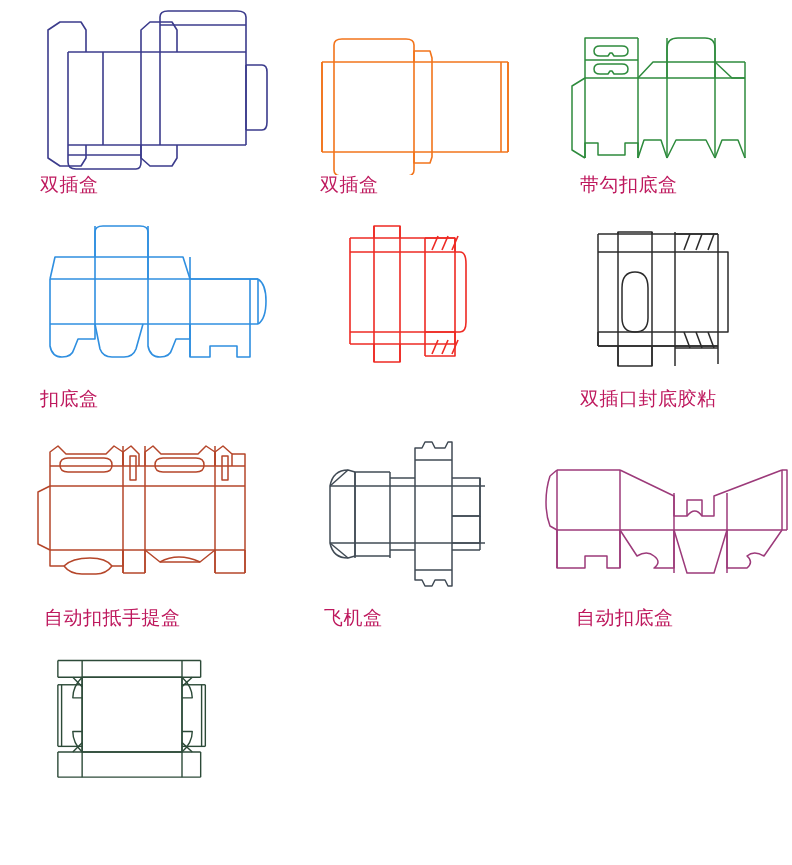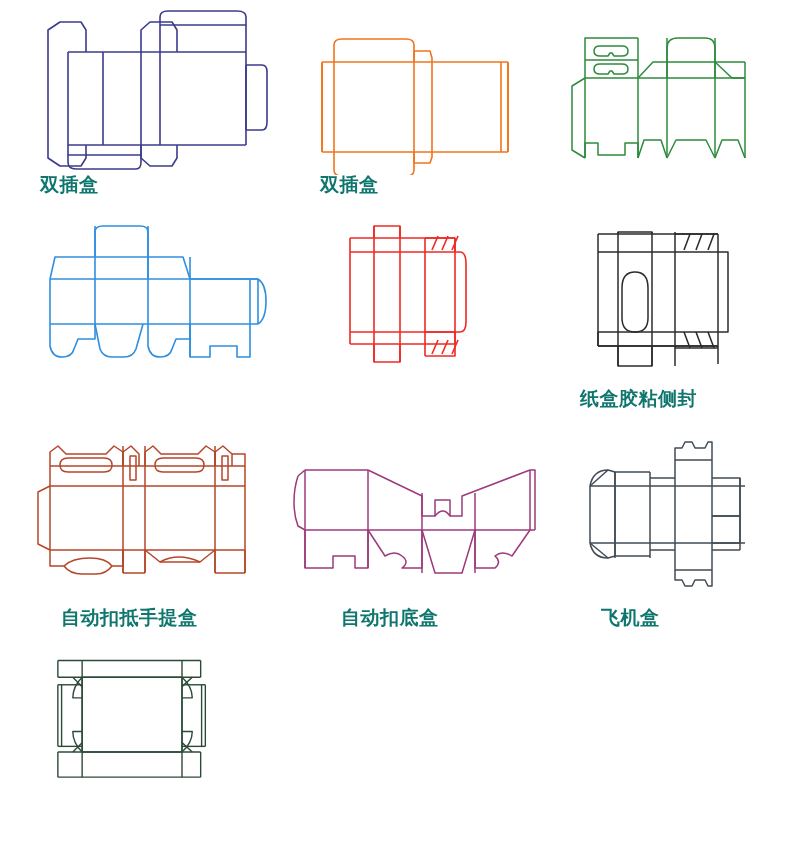--- a/index.html
+++ b/index.html
@@ -31,30 +31,30 @@
   .cell.c0 { width: 280px; }
   .cell.c1 { width: 260px; }
   .cell.c2 { width: 252px; }
   .figure {
     display: block;
     width: 100%;
   }
   .caption {
     font-family: "DejaVu Sans", "Liberation Sans", sans-serif;
     font-size: 19px;
-    font-weight: 700;
-    color: #0f766e;
+    font-weight: 400;
+    color: #be185d;
     letter-spacing: 0.5px;
     line-height: 1;
     white-space: nowrap;
   }
   .cap-wrap {
     padding-left: 40px;
   }
-  .cap-wrap.r3 { padding-left: 61px; }
+  .cap-wrap.r3 { padding-left: 44px; }
   svg { display: block; }
 </style>
 </head>
 <body>
 
 <div id="gallery">
 
   <div class="row">
 
     <div class="cell c0">
@@ -155,20 +155,23 @@
           <path d="M175 62 L192 78 H205"></path>
           <path d="M175 62 H205"></path>
           <path d="M205 62 V78"></path>
 
           <path d="M45 158 V143 H58 V155 H85 V143 H98 V158"></path>
           <path d="M98 158 L104 140 H121 L127 158"></path>
           <path d="M127 158 L136 140 H166 L175 158"></path>
           <path d="M175 158 L182 140 H198 L205 158"></path>
         </g>
       </svg>
+      <div class="cap-wrap">
+        <div class="caption">带勾扣底盒</div>
+      </div>
     </div>
   </div>
 
   <div class="row">
 
     <div class="cell c0">
       <svg class="figure" viewBox="0 0 280 195" width="280" height="195">
         <g fill="none" stroke="#2f8fe0" stroke-width="1.6" stroke-linejoin="round">
 
           <path d="M50 85 H258"></path>
@@ -191,20 +194,23 @@
           <path d="M190 85 H258"></path>
           <path d="M258 85 Q266 90 266 107 Q266 125 258 130"></path>
           <path d="M258 85 V130"></path>
 
           <path d="M50 130 V152 Q52 163 62 163 Q72 163 74 155 L78 145 H95 V130"></path>
           <path d="M95 130 L100 155 Q103 163 112 163 H124 Q133 163 136 155 L143 130"></path>
           <path d="M148 130 V152 Q150 163 160 163 Q170 163 172 155 L176 145 H190 V130"></path>
           <path d="M190 130 V163 H210 V152 H237 V163 H250 V130"></path>
         </g>
       </svg>
+      <div class="cap-wrap">
+        <div class="caption">扣底盒</div>
+      </div>
     </div>
 
     <div class="cell c1">
       <svg class="figure" viewBox="0 0 260 195" width="260" height="195">
         <g fill="none" stroke="#ee2a23" stroke-width="1.6" stroke-linejoin="round">
 
           <path d="M70 58 H175"></path>
           <path d="M70 58 V150"></path>
           <path d="M70 150 H175"></path>
           <path d="M175 58 V150"></path>
@@ -271,21 +277,21 @@
 
           <path d="M144 138 L150 154"></path>
           <path d="M156 138 L162 154"></path>
           <path d="M168 138 L174 154"></path>
           <path d="M135 154 H178"></path>
 
           <path d="M178 58 H188 V138 H178"></path>
         </g>
       </svg>
       <div class="cap-wrap">
-        <div class="caption">纸盒胶粘侧封</div>
+        <div class="caption">双插口封底胶粘</div>
       </div>
     </div>
   </div>
 
   <div class="row">
 
     <div class="cell c0">
       <svg class="figure" viewBox="0 0 280 200" width="280" height="200">
         <g fill="none" stroke="#b5462a" stroke-width="1.5" stroke-linejoin="round">
 
@@ -324,51 +330,20 @@
           <path d="M123 165 H145"></path>
           <path d="M215 165 H245"></path>
           <path d="M245 142 V165"></path>
         </g>
       </svg>
       <div class="cap-wrap r3">
         <div class="caption">自动扣抵手提盒</div>
       </div>
     </div>
 
-    <div class="cell c1">
-      <svg class="figure" viewBox="0 0 260 200" width="260" height="200">
-        <g fill="none" stroke="#9c3a7a" stroke-width="1.5" stroke-linejoin="round">
-
-          <path d="M25 122 H255"></path>
-
-          <path d="M25 62 V160"></path>
-          <path d="M88 62 V160"></path>
-          <path d="M142 85 V165"></path>
-          <path d="M195 85 V165"></path>
-
-          <path d="M25 62 H88"></path>
-          <path d="M18 68 Q14 80 14 94 Q14 108 18 118 L25 122"></path>
-          <path d="M18 68 L25 62"></path>
-
-          <path d="M88 62 L142 88 V108 H155 V92 H170 V108 H182 V88 L250 62"></path>
-          <path d="M155 108 Q163 98 170 108"></path>
-          <path d="M250 62 V122"></path>
-          <path d="M250 62 H255 V122"></path>
-
-          <path d="M25 122 V160 H53 V148 H75 V160 H88 V122"></path>
-          <path d="M88 122 L105 148 Q115 142 122 148 Q130 154 122 160 H142 V122"></path>
-          <path d="M142 122 L155 165 H182 L195 122"></path>
-          <path d="M195 122 V160 H215 Q222 154 215 148 Q222 142 232 148 L250 122"></path>
-        </g>
-      </svg>
-      <div class="cap-wrap r3">
-        <div class="caption">自动扣底盒</div>
-      </div>
-    </div>
-
     <div class="cell c2">
       <svg class="figure" viewBox="0 0 252 200" width="252" height="200">
         <g fill="none" stroke="#414b55" stroke-width="1.5" stroke-linejoin="round">
 
           <path d="M50 78 H205"></path>
           <path d="M50 135 H205"></path>
 
           <path d="M50 78 V135"></path>
           <path d="M75 64 V150"></path>
           <path d="M110 64 V150"></path>
@@ -397,20 +372,51 @@
           <path d="M172 108 H200"></path>
           <path d="M172 135 H200 V108"></path>
           <path d="M200 70 V142"></path>
           <path d="M172 142 H200"></path>
         </g>
       </svg>
       <div class="cap-wrap r3">
         <div class="caption">飞机盒</div>
       </div>
     </div>
+
+    <div class="cell c1">
+      <svg class="figure" viewBox="0 0 260 200" width="260" height="200">
+        <g fill="none" stroke="#9c3a7a" stroke-width="1.5" stroke-linejoin="round">
+
+          <path d="M25 122 H255"></path>
+
+          <path d="M25 62 V160"></path>
+          <path d="M88 62 V160"></path>
+          <path d="M142 85 V165"></path>
+          <path d="M195 85 V165"></path>
+
+          <path d="M25 62 H88"></path>
+          <path d="M18 68 Q14 80 14 94 Q14 108 18 118 L25 122"></path>
+          <path d="M18 68 L25 62"></path>
+
+          <path d="M88 62 L142 88 V108 H155 V92 H170 V108 H182 V88 L250 62"></path>
+          <path d="M155 108 Q163 98 170 108"></path>
+          <path d="M250 62 V122"></path>
+          <path d="M250 62 H255 V122"></path>
+
+          <path d="M25 122 V160 H53 V148 H75 V160 H88 V122"></path>
+          <path d="M88 122 L105 148 Q115 142 122 148 Q130 154 122 160 H142 V122"></path>
+          <path d="M142 122 L155 165 H182 L195 122"></path>
+          <path d="M195 122 V160 H215 Q222 154 215 148 Q222 142 232 148 L250 122"></path>
+        </g>
+      </svg>
+      <div class="cap-wrap r3">
+        <div class="caption">自动扣底盒</div>
+      </div>
+    </div>
   </div>
 
   <div class="row">
 
     <div class="cell c0">
       <svg class="figure" viewBox="0 0 300 165" width="300" height="165">
         <g fill="none" stroke="#2c4a38" stroke-width="1.5" stroke-linejoin="round">
 
           <path d="M88 48 H195"></path>
           <path d="M88 48 V128"></path>

